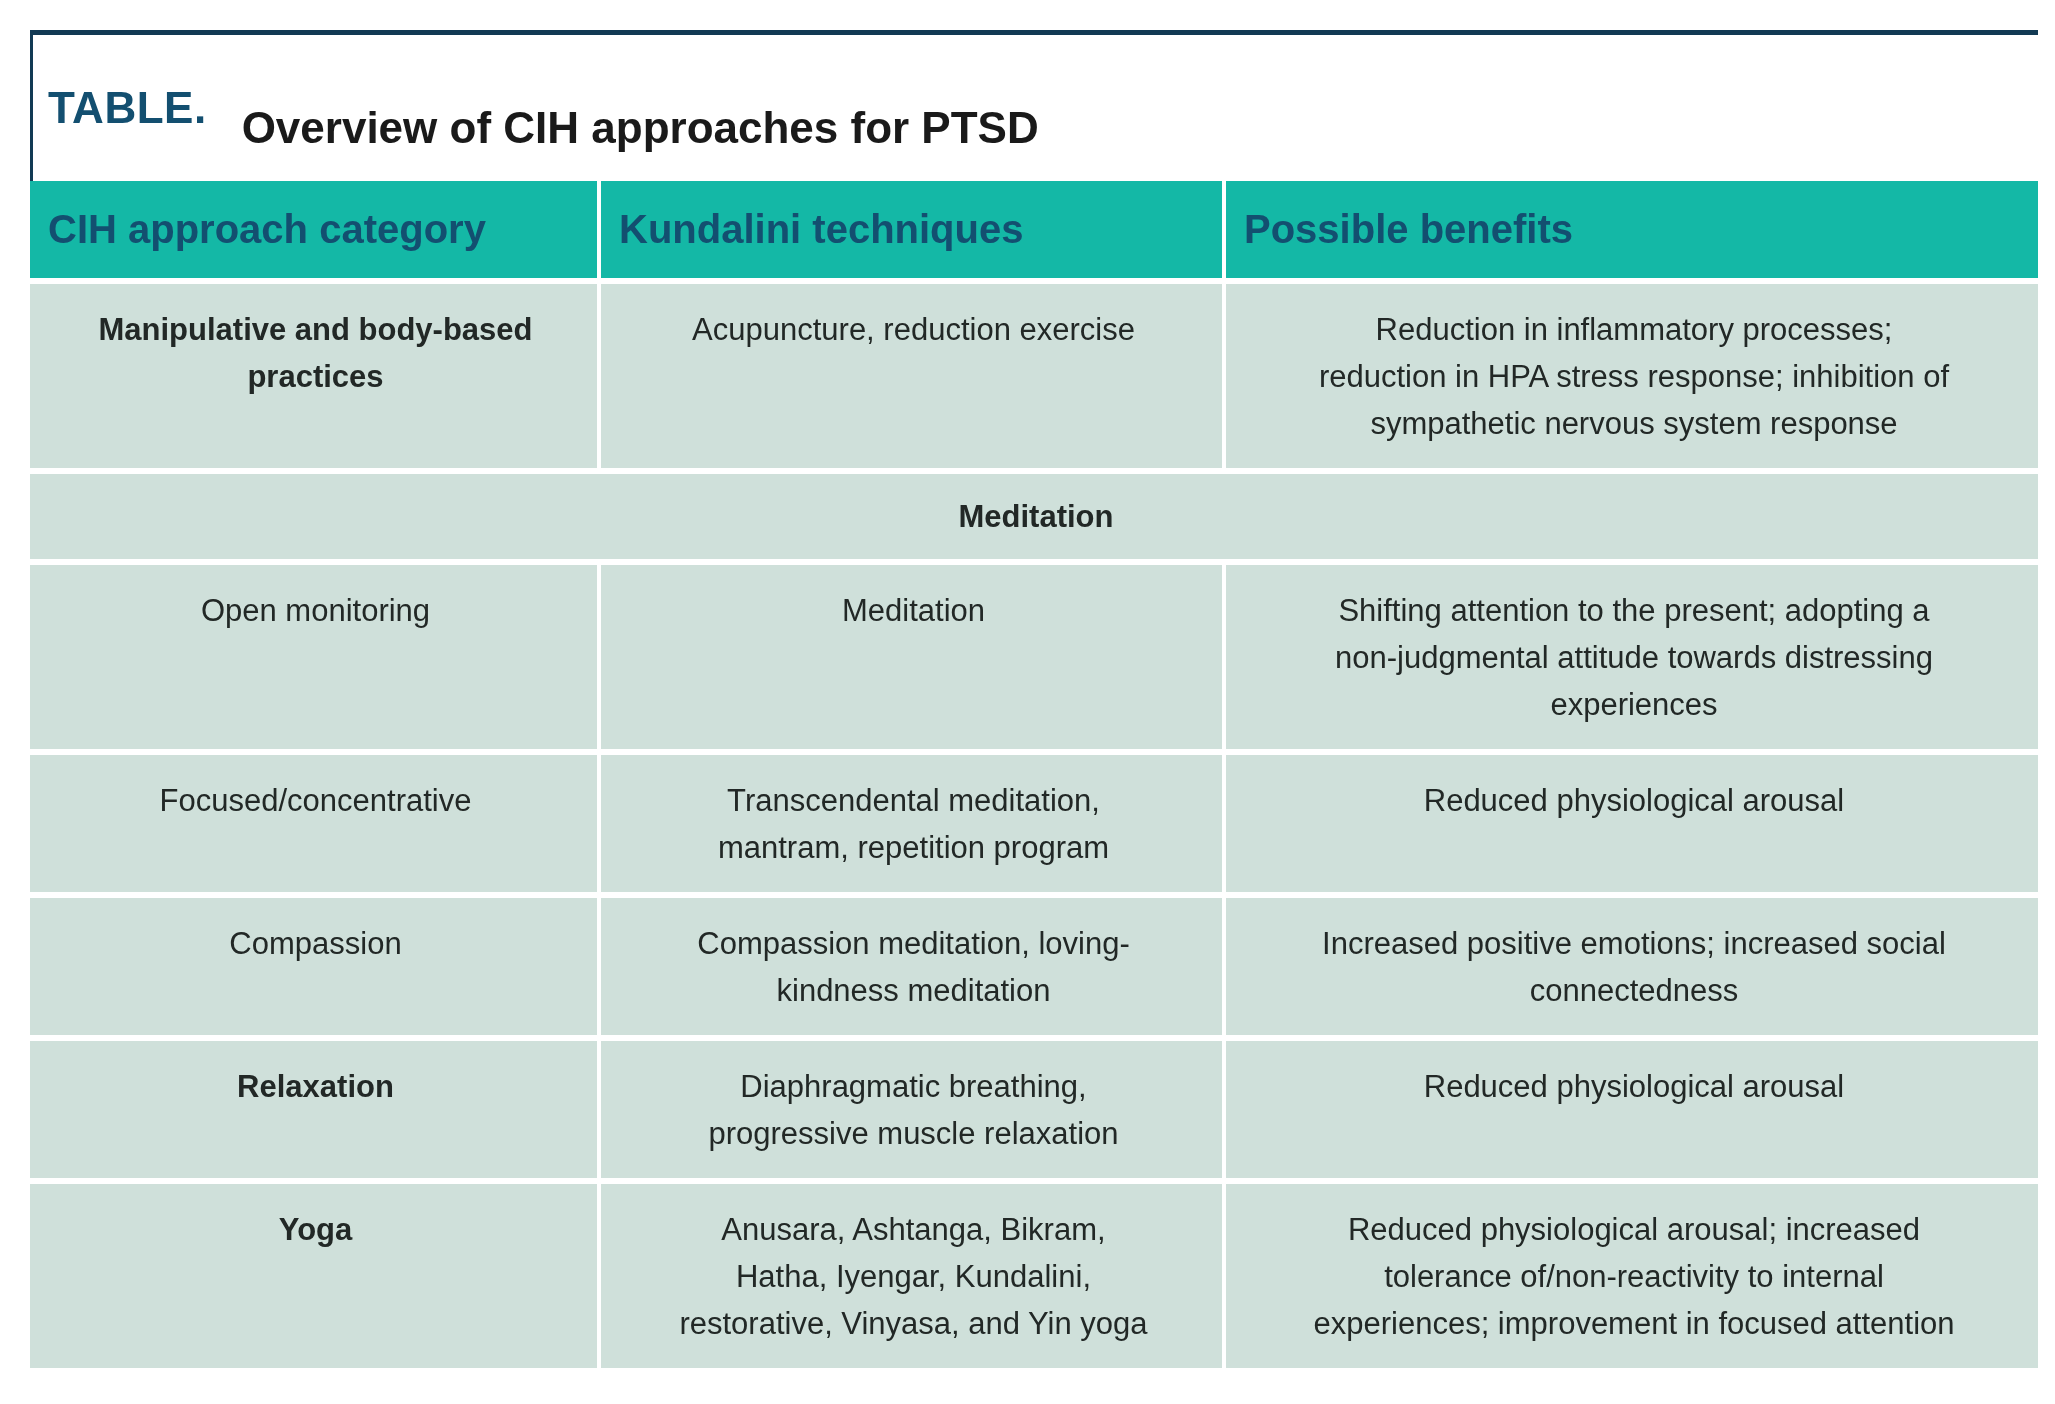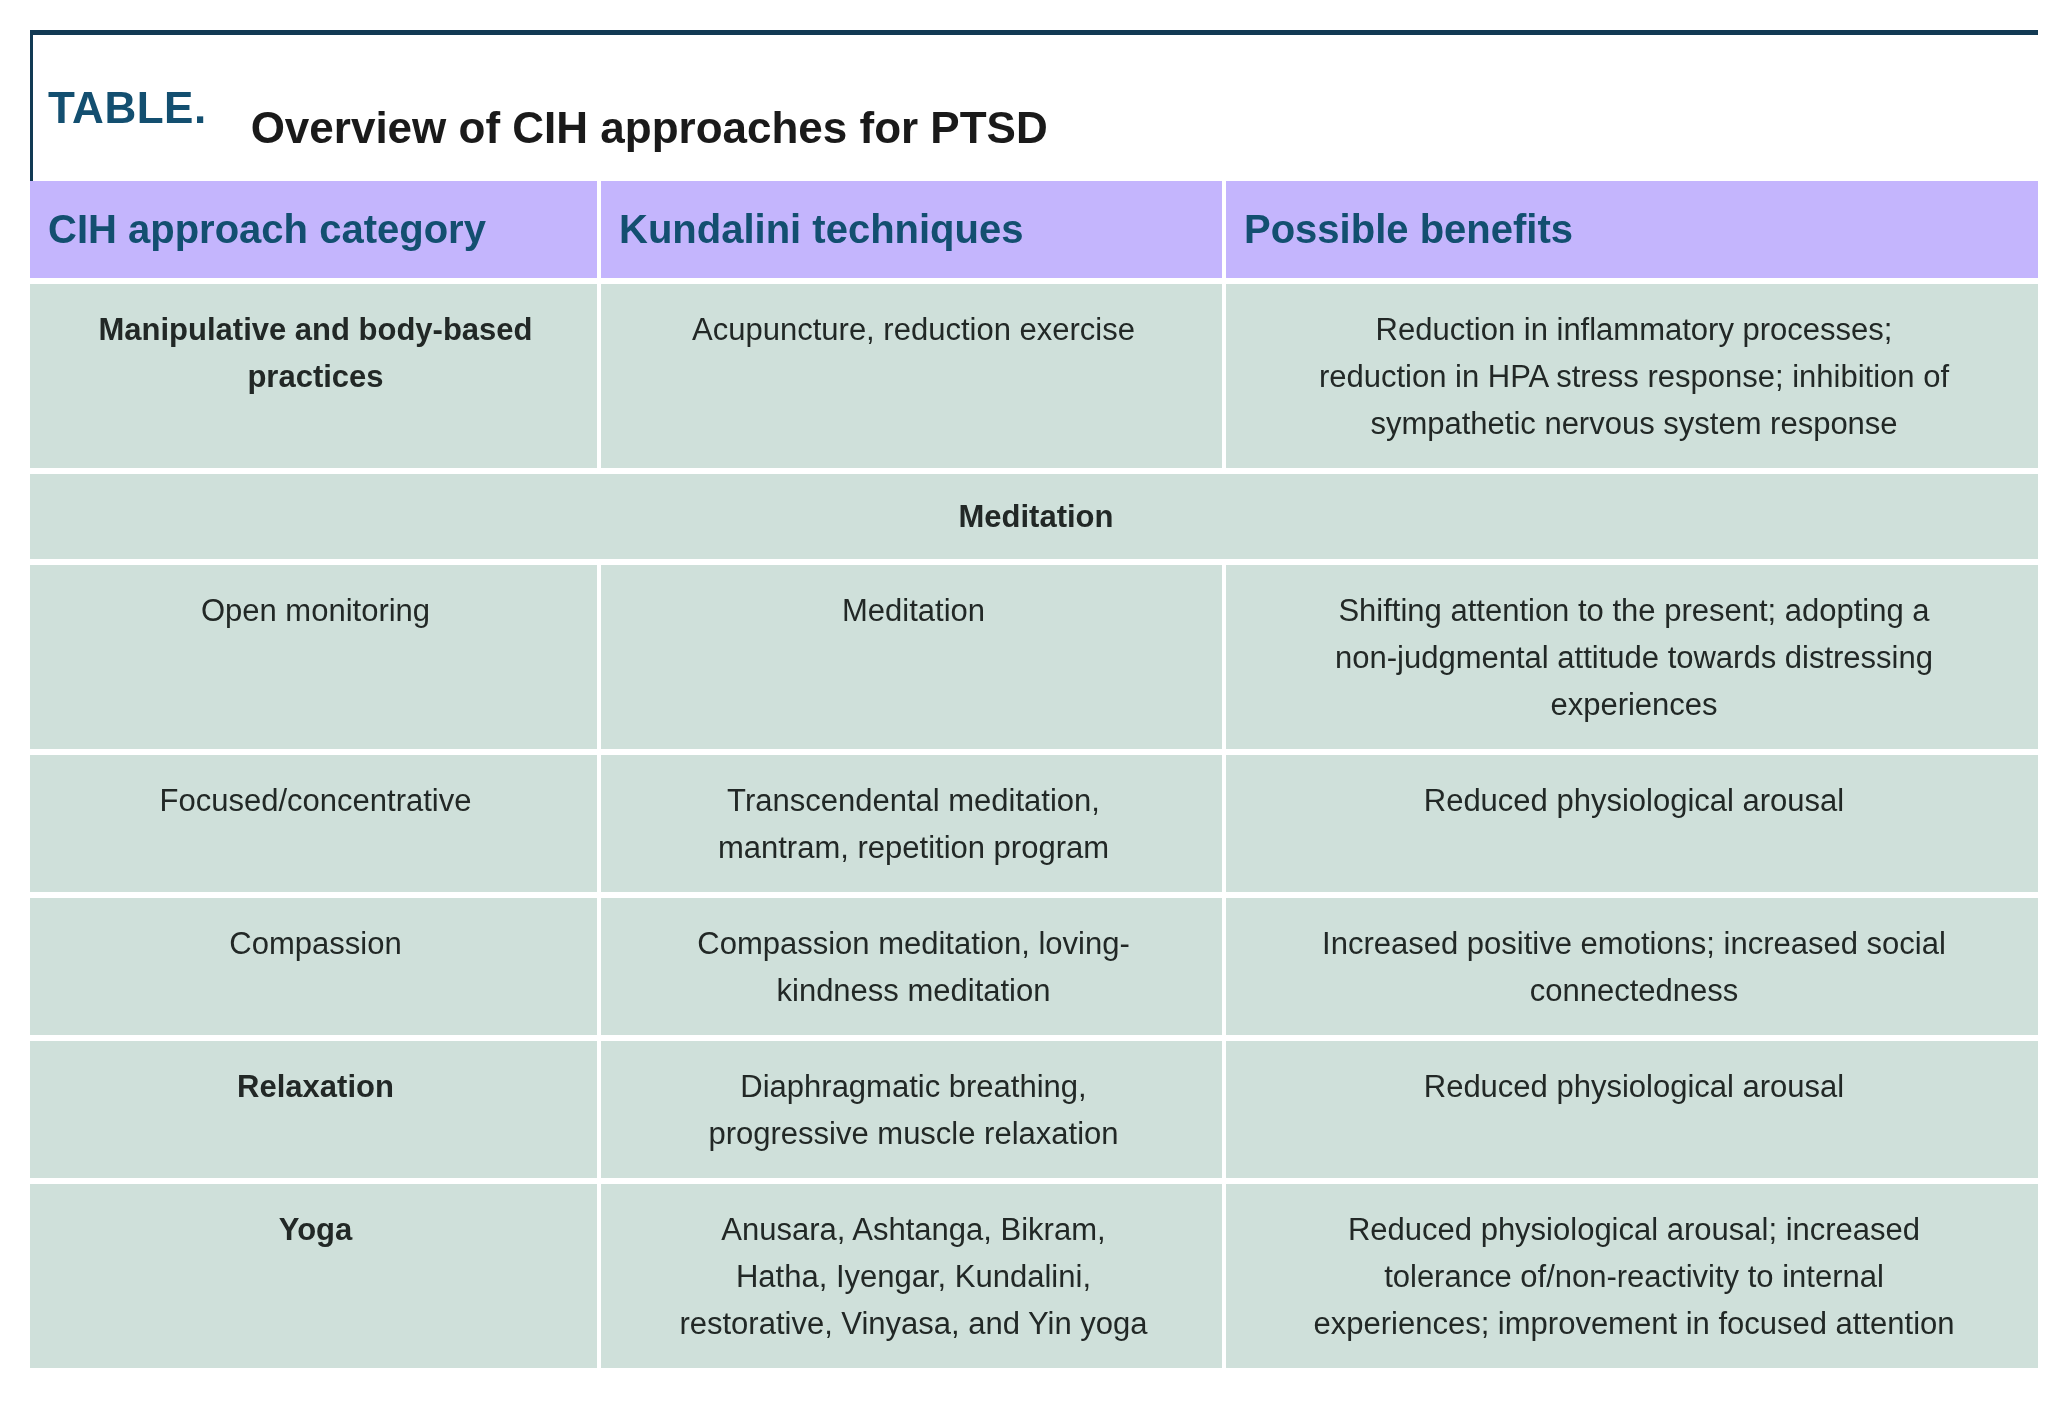--- a/index.html
+++ b/index.html
@@ -26,42 +26,42 @@
     display: flex;
     align-items: center;
     padding-left: 15px;
     box-sizing: border-box;
   }
   .title-label {
     color: #134f70;
     font-weight: bold;
     font-size: 44px;
     letter-spacing: 0.5px;
-    margin-right: 44px;
+    margin-right: 35px;
     white-space: nowrap;
   }
   .title-text {
     color: #1a1a1a;
     font-weight: bold;
     font-size: 44px;
     white-space: nowrap;
     margin-top: 40px;
   }
   table.cih {
     border-collapse: separate;
     border-spacing: 0;
     table-layout: fixed;
     width: 2008px;
   }
   table.cih col.c1 { width: 571px; }
   table.cih col.c2 { width: 625px; }
   table.cih col.c3 { width: 812px; }
   table.cih th {
     box-sizing: border-box;
-    background: #c4b5fd;
+    background: #14b8a6;
     color: #134f70;
     font-size: 40px;
     font-weight: bold;
     text-align: left;
     vertical-align: middle;
     padding: 26px 16px 26px 18px;
     border-bottom: 6px solid #ffffff;
   }
   table.cih td {
     box-sizing: border-box;

